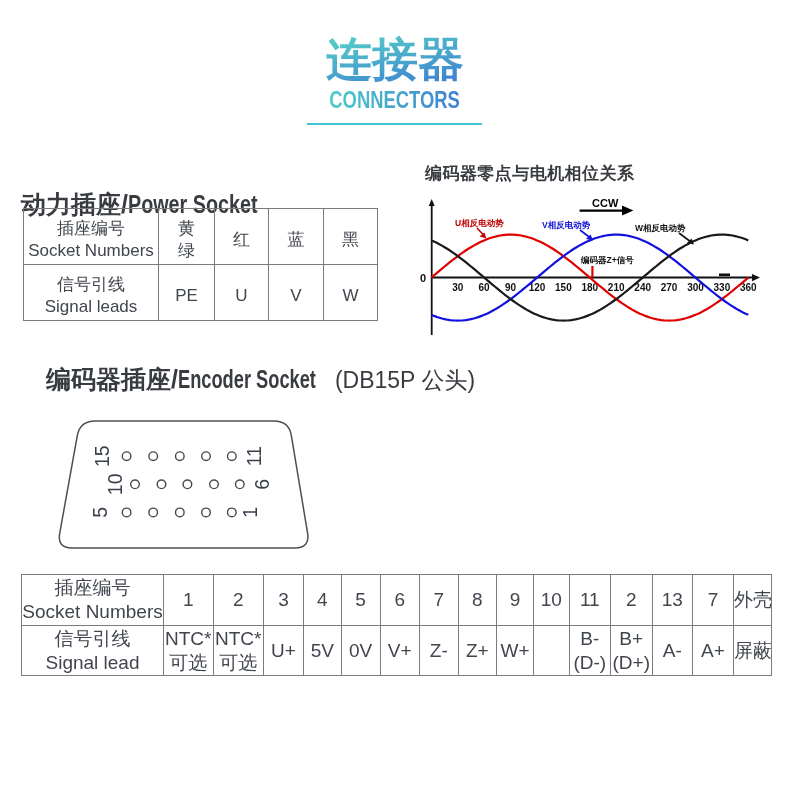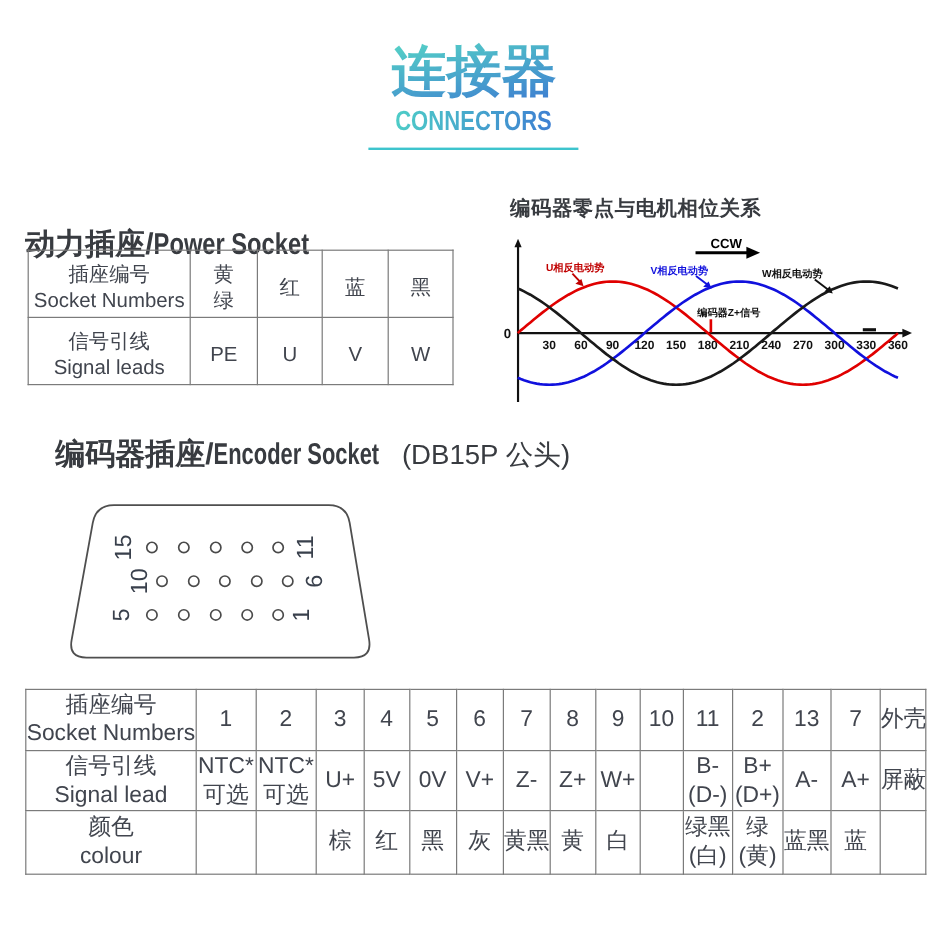--- a/index.html
+++ b/index.html
@@ -198,32 +198,14 @@
         <td>Z-</td>
         <td>Z+</td>
         <td>W+</td>
         <td></td>
       <td>B-<br>(D-)</td>
         <td>B+<br>(D+)</td>
         <td>A-</td>
         <td>A+</td>
         <td>屏蔽</td>
     </tr>
-    <tr class="r4">
-      <td>颜色<br>colour</td>
-      <td></td>
-        <td></td>
-      <td>棕</td>
-        <td>红</td>
-        <td>黑</td>
-        <td>灰</td>
-        <td>黄黑</td>
-        <td>黄</td>
-        <td>白</td>
-        <td></td>
-      <td>绿黑<br>(白)</td>
-        <td>绿<br>(黄)</td>
-        <td>蓝黑</td>
-        <td>蓝</td>
-        <td></td>
-    </tr>
   </tbody>
   </table>
 
 </body></html>

